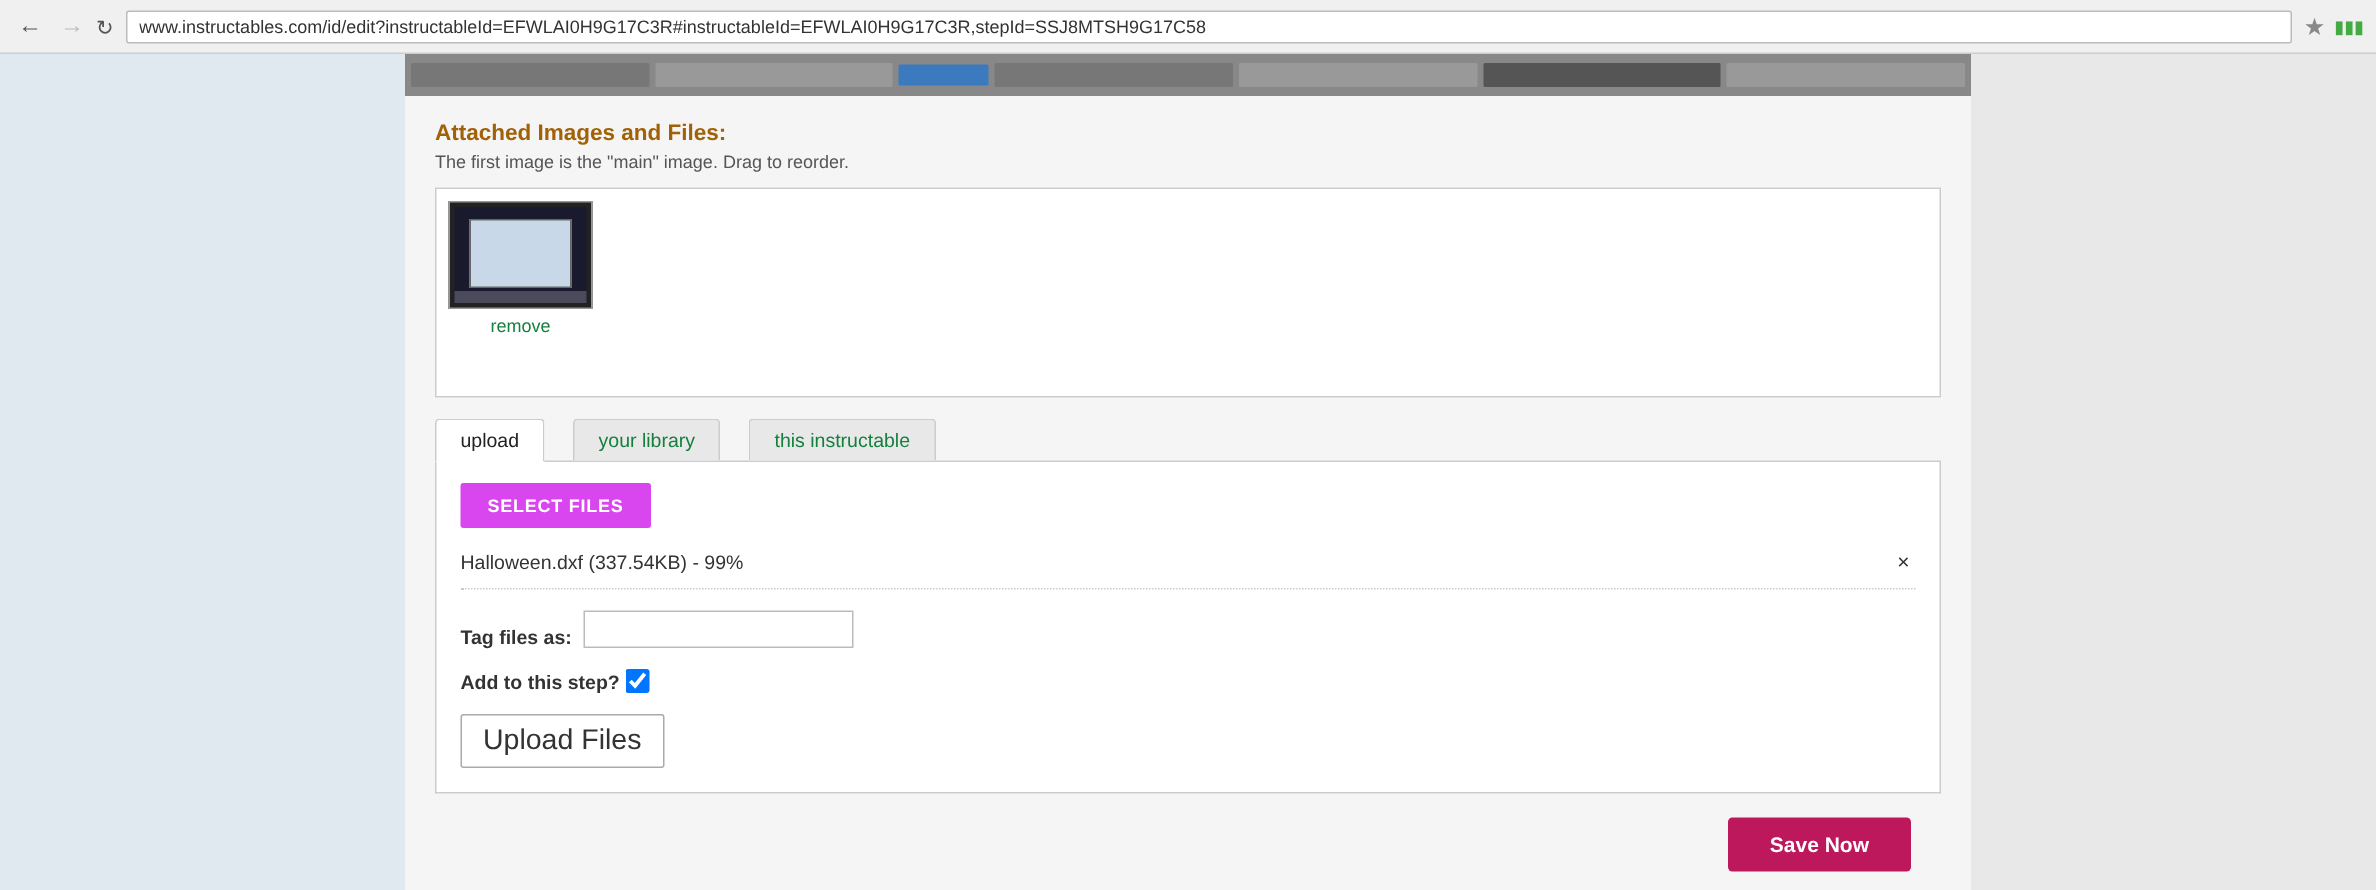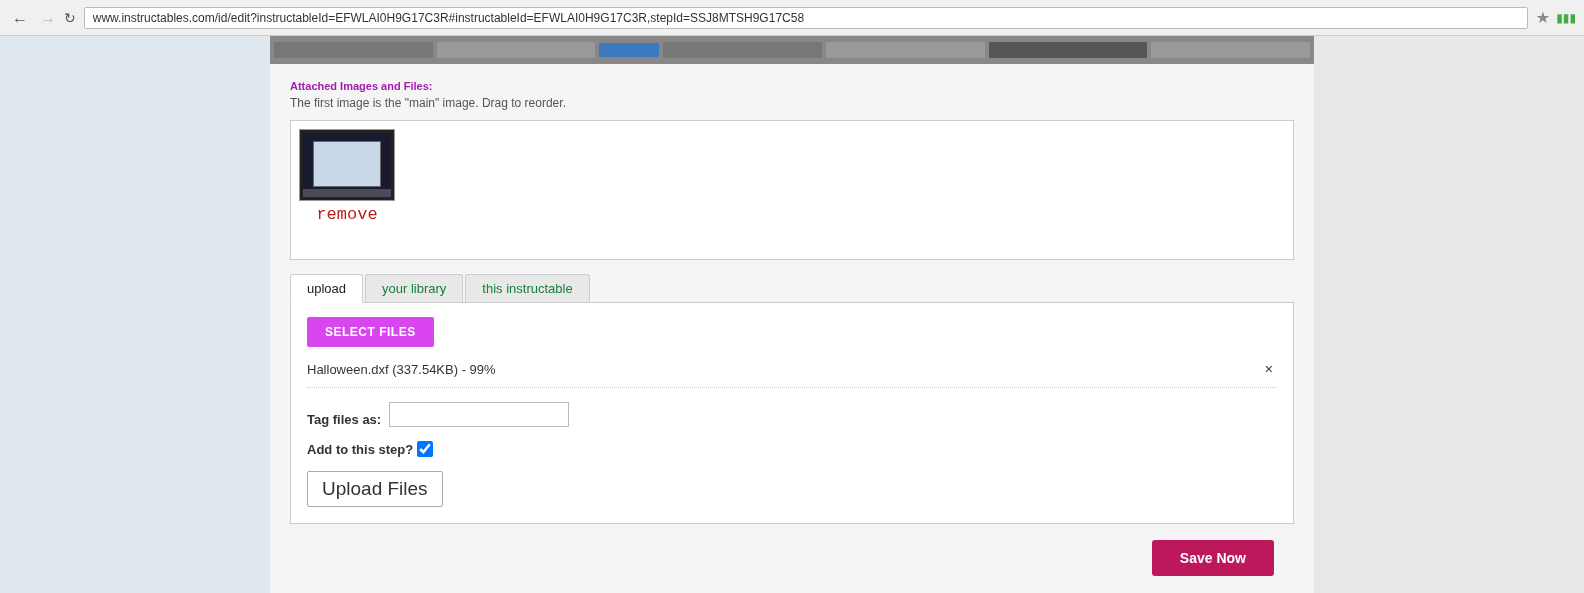--- a/index.html
+++ b/index.html
@@ -105,23 +105,23 @@
       width: 60px;
       border-radius: 1px;
     }
 
     
     .section {
       padding: 16px 20px 12px 20px;
     }
 
     .section-title {
-      font-size: 11px;
+      font-size: 15px;
       font-weight: bold;
-      color: #a21caf;
+      color: #a16207;
       margin-bottom: 4px;
     }
     .section-subtitle {
       font-size: 12px;
       color: #555;
       margin-bottom: 10px;
     }
 
     
     .image-area {
@@ -167,32 +167,31 @@
     }
     .thumb-taskbar {
       position: absolute;
       bottom: 0;
       left: 0;
       right: 0;
       height: 8px;
       background: #4a4a5a;
     }
     .remove-link {
-      font-size: 17px;
-      color: #b91c1c;
+      font-size: 12px;
+      color: #15803d;
       cursor: pointer;
       text-decoration: none;
       margin-top: 4px;
-      font-family: Liberation Mono, monospace;
     }
 
     
     .tab-bar {
       display: flex;
-      gap: 0;
+      gap: 17px;
       margin-top: 14px;
       border-bottom: 1px solid #ccc;
     }
     .tab {
       padding: 6px 16px;
       border: 1px solid #ccc;
       border-bottom: none;
       background: #e8e8e8;
       cursor: pointer;
       font-size: 13px;

